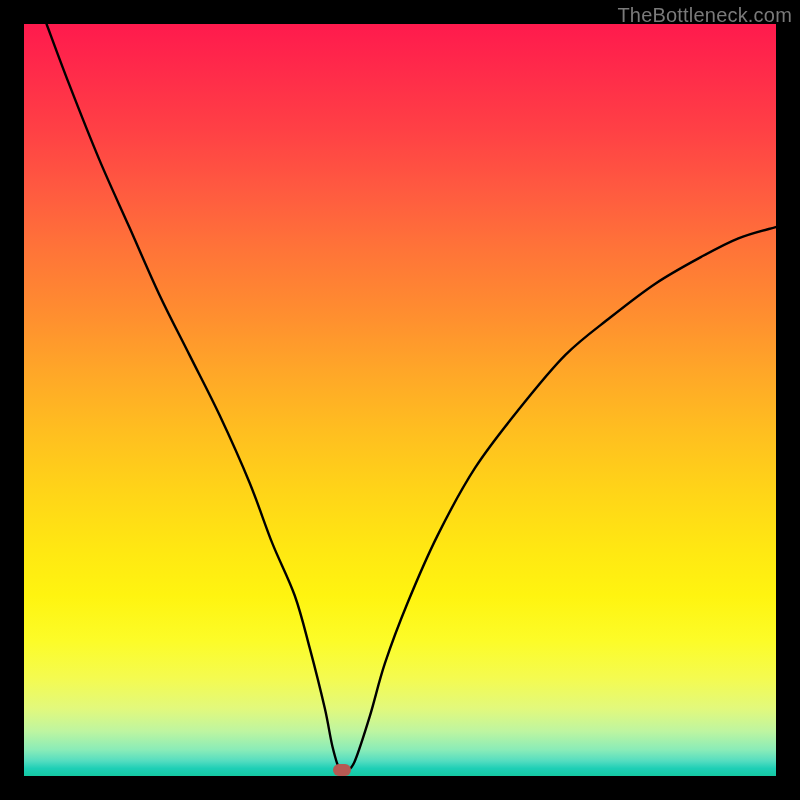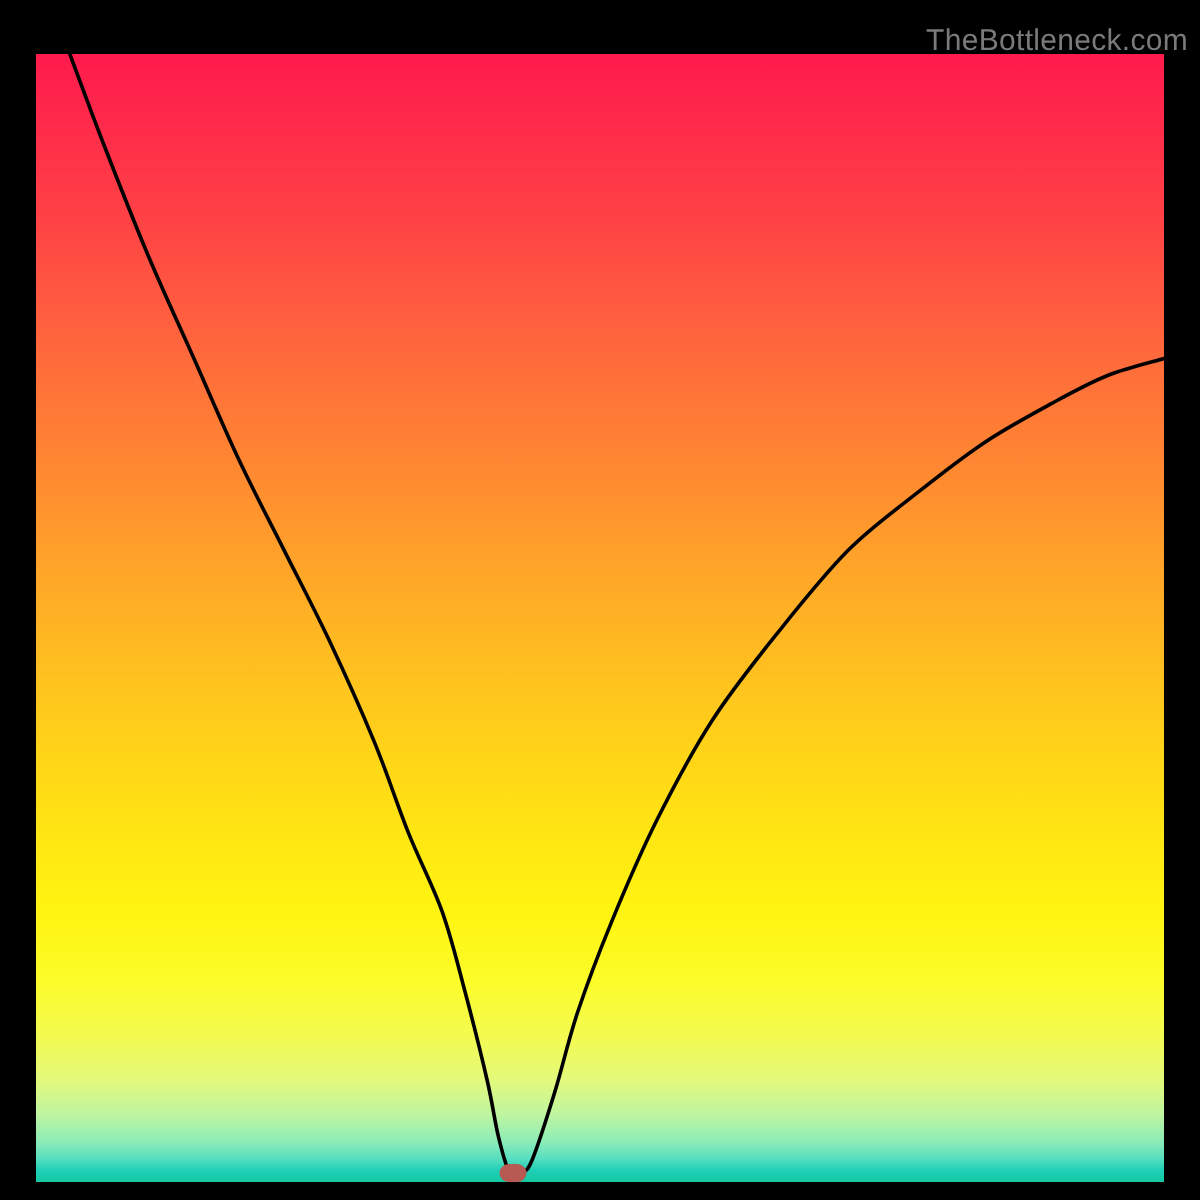--- a/index.html
+++ b/index.html
@@ -7,21 +7,21 @@
     padding: 0;
     width: 800px;
     height: 800px;
     background: #000;
     overflow: hidden;
     font-family: Arial, Helvetica, sans-serif;
   }
   .frame {
     position: absolute;
     left: 0;
-    top: 12px;
+    top: 0;
     width: 800px;
     height: 588px;
     background: #000;
   }
   .plot {
     position: absolute;
     left: 24px;
     top: 24px;
     width: 752px;
     height: 752px;

